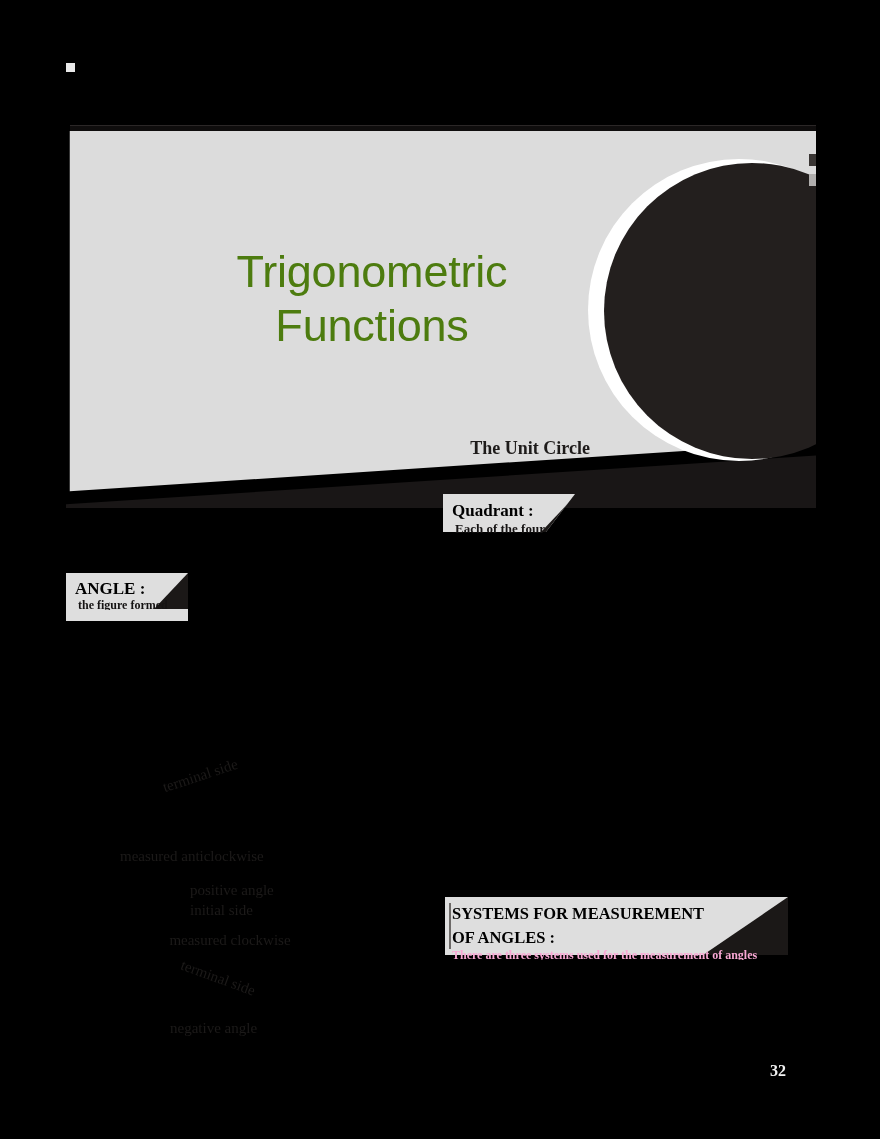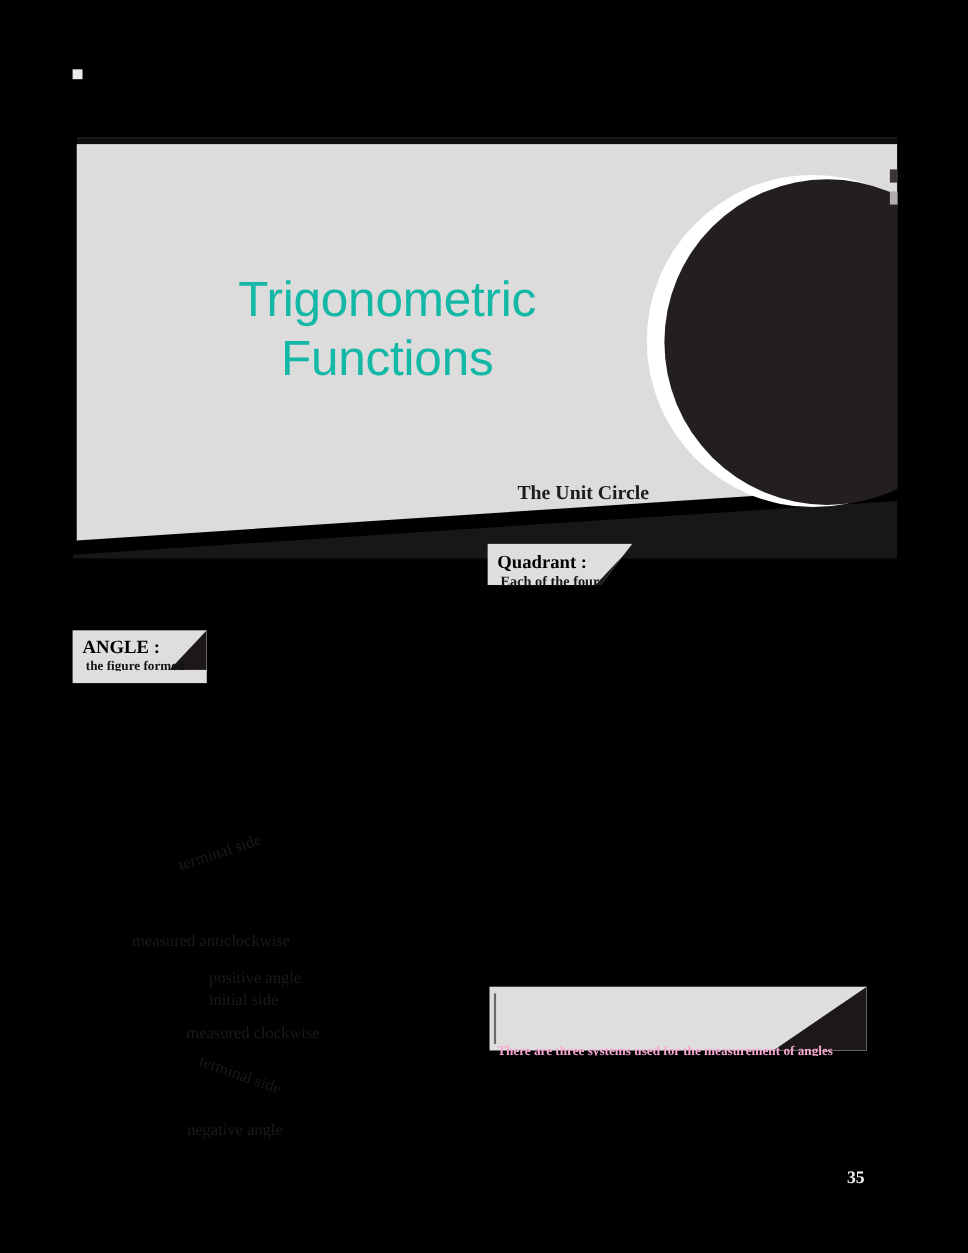--- a/index.html
+++ b/index.html
@@ -125,28 +125,28 @@
     position: absolute;
     left: 809px;
     top: 119px;
     width: 7px;
     height: 12px;
     background: #b0aead;
   }
 
   .banner-title {
     position: absolute;
-    left: 92px;
+    left: 112px;
     top: 190px;
     width: 520px;
     text-align: center;
     font-family: "Liberation Sans", sans-serif;
     font-size: 45px;
     line-height: 54px;
-    color: #14b8a6;
+    color: #4d7c0f;
     letter-spacing: -0.2px;
     white-space: pre-line;
   }
 
   
   .label-box {
     position: absolute;
     background: #dedede;
     color: #000000;
     font-family: "Liberation Serif", serif;
@@ -382,18 +382,20 @@
   <div class="ghost" id="ghost-line-1">measured anticlockwise</div>
   <div class="ghost" id="ghost-line-2">positive angle
 initial side</div>
   <div class="ghost" id="ghost-line-3">measured clockwise</div>
   <div class="ghost diag" id="ghost-diag-2">terminal side</div>
   <div class="ghost" id="ghost-line-4">negative angle</div>
 
   <div class="label-box" id="box-systems">
     <span class="edge-tick"></span>
     <span class="sfold"></span>
+    <span class="label-text">SYSTEMS FOR MEASUREMENT
+OF ANGLES :</span>
   </div>
   <div class="ghost-sub" id="systems-sub">There are three systems used for the measurement of angles</div>
 
-  <div id="page-number">35</div>
+  <div id="page-number">32</div>
 
 </div>
 
 </body></html>

